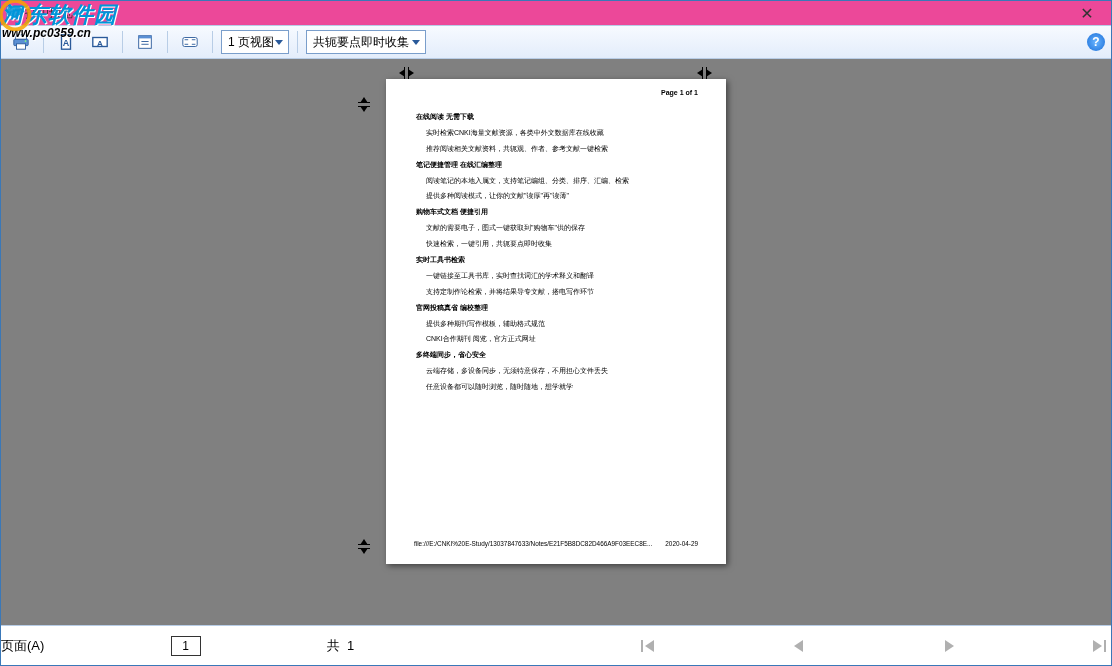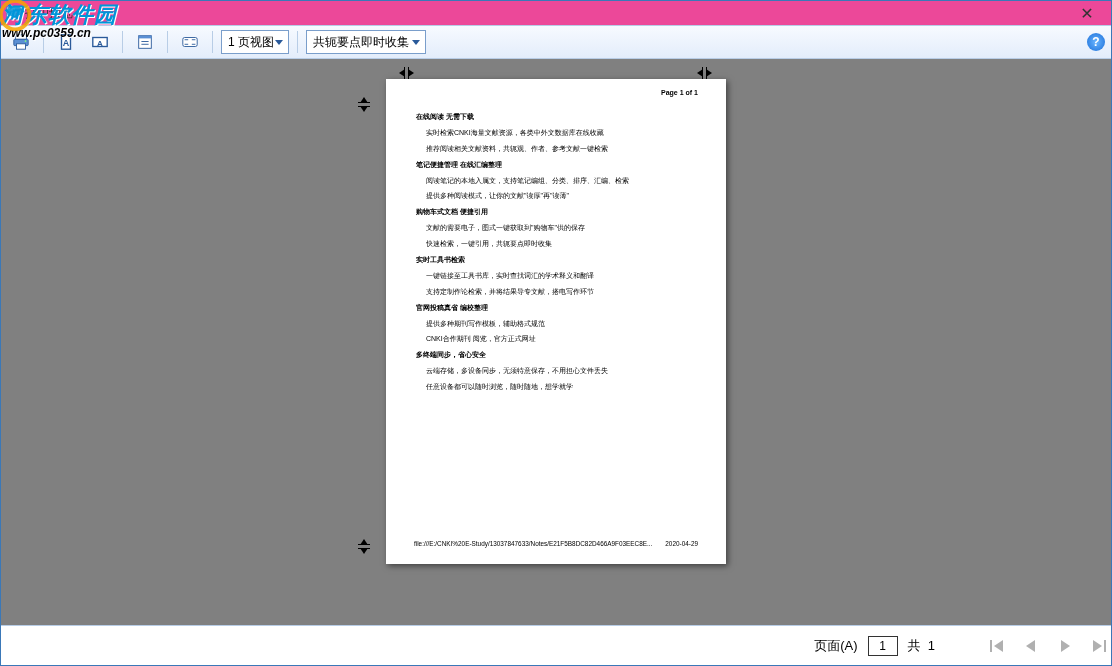--- a/index.html
+++ b/index.html
@@ -32,21 +32,21 @@
 .ruler-v .rline { height:1px; width:12px; background:#000; }
 .ruler-v .rarr-u { border-left:4px solid transparent; border-right:4px solid transparent; border-bottom:6px solid #000; margin-bottom:-1px;}
 .ruler-v .rarr-d { border-left:4px solid transparent; border-right:4px solid transparent; border-top:6px solid #000; margin-top:-1px;}
 
 .page { width: 340px; height: 485px; background: #fff; box-shadow: 2px 2px 6px rgba(0,0,0,.5); position: relative; padding: 28px 28px 18px 40px; font-size: 7px; color: #000; line-height: 1.7; }
 .page .pgnum { position:absolute; top: 8px; right: 28px; font-size: 7px; font-weight:bold; }
 .page .head { font-weight: 600; margin: 4px 0 4px -10px; }
 .page .line { margin: 4px 0; white-space: nowrap; overflow:hidden; }
 .page .footer { position:absolute; bottom: 14px; left: 28px; right: 28px; font-size: 6.4px; display:flex; justify-content:space-between; white-space:nowrap; overflow:hidden; }
 
-.statusbar { height: 40px; background: #fff; border-top: 1px solid #b8cde6; display:flex; align-items:center; justify-content:flex-end; gap: 10px; font-size: 13px; }
+.statusbar { height: 40px; background: #fff; border-top: 1px solid #b8cde6; display:flex; align-items:center; justify-content:space-between; gap: 10px; font-size: 13px; }
 .statusbar input { width: 30px; height: 20px; text-align:center; border:1px solid #333; font-size:12px; }
 .navbtn { width: 24px; height: 20px; display:flex; align-items:center; justify-content:center; cursor:pointer; color:#b0b0b0; }
 .navbtn svg { width: 16px; height: 14px; }
 
 .icon-svg { width: 18px; height: 18px; }
 </style>
 </head>
 <body>
 
 <div class="window">

